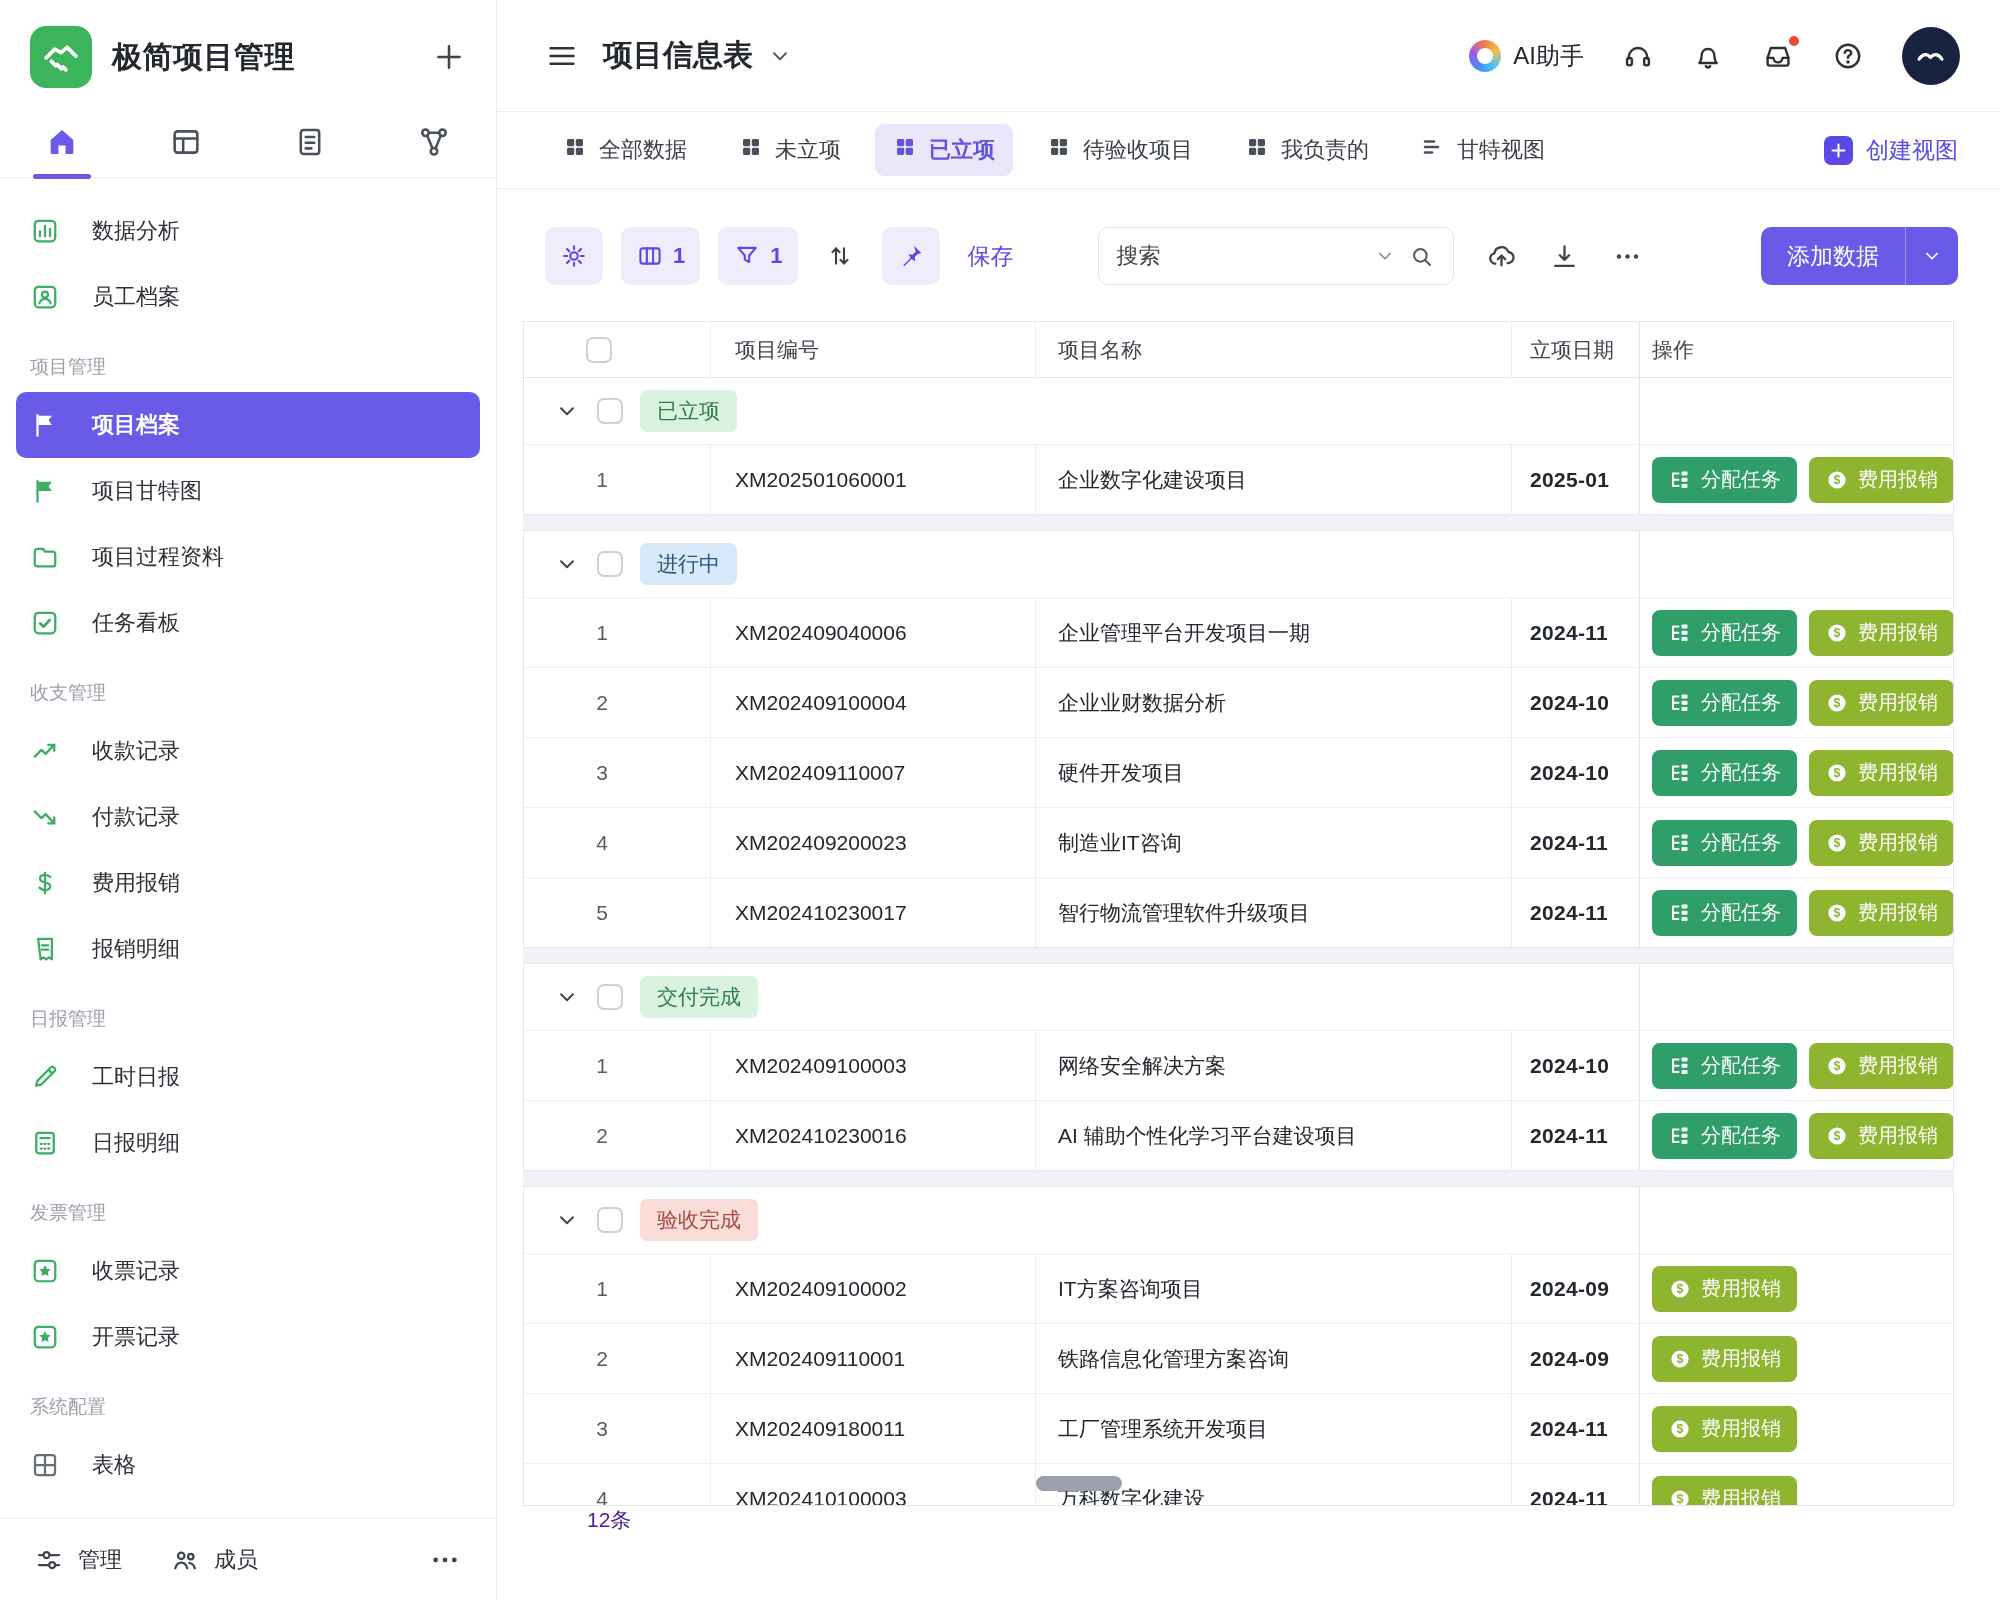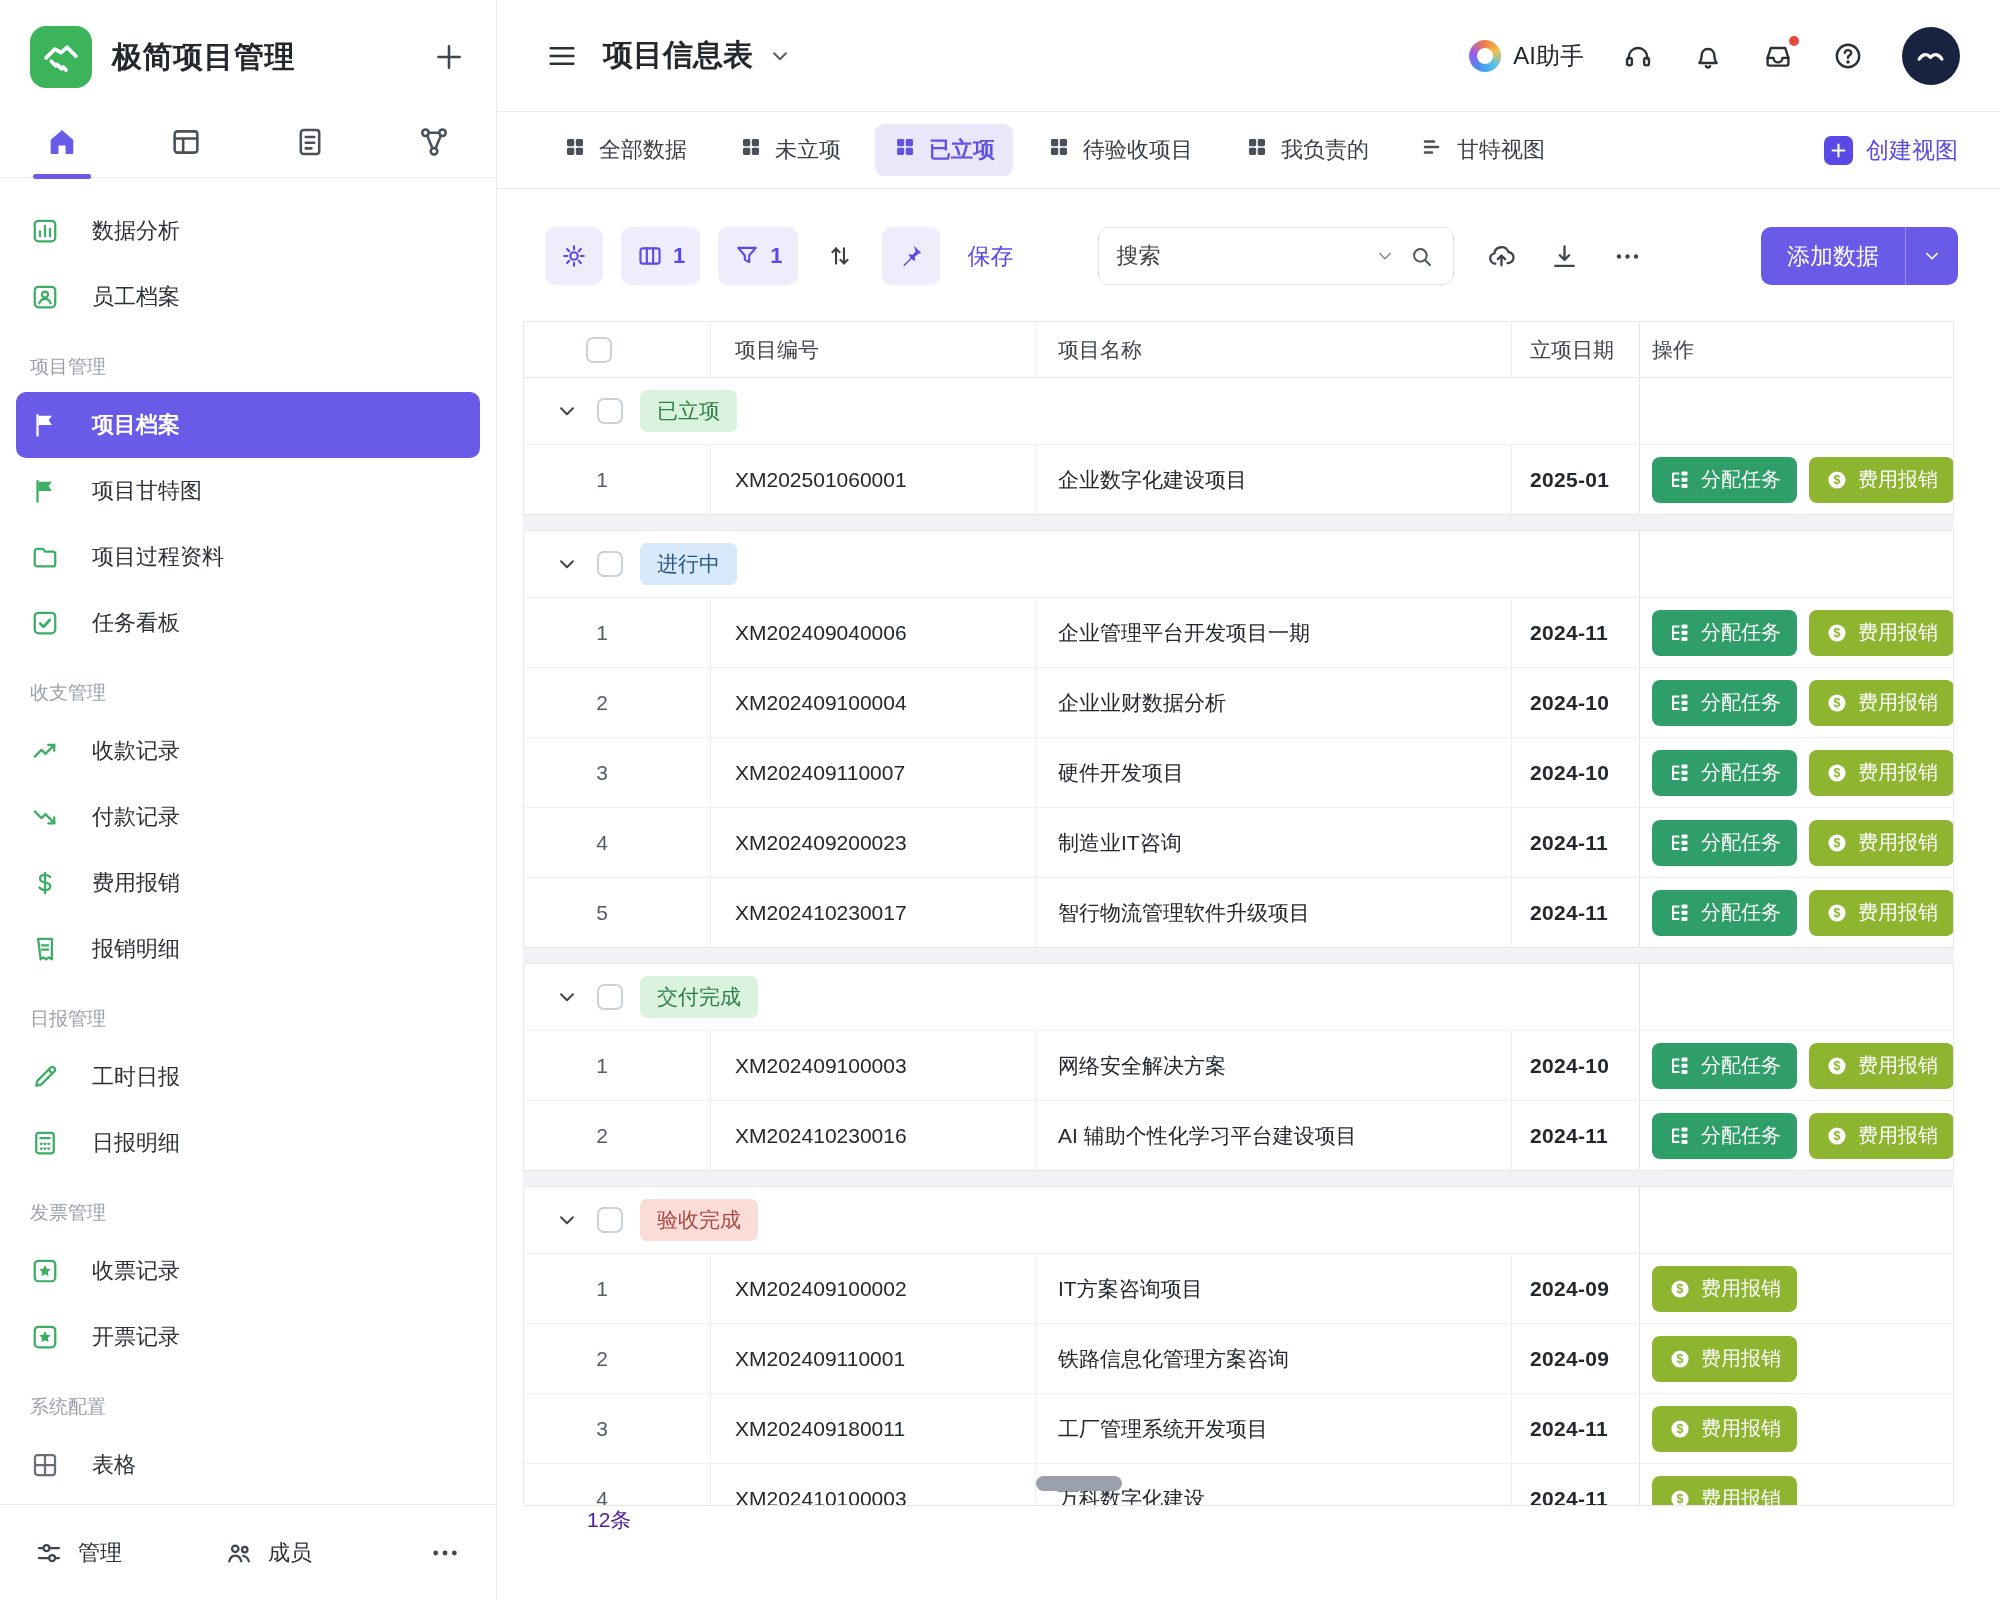--- a/index.html
+++ b/index.html
@@ -21,21 +21,21 @@
 .side-tab .icon{width:34px;height:34px}
 .side-tab.active{color:#6a5ae8}
 .side-tab.active:after{content:"";position:absolute;left:14px;right:14px;bottom:-1px;height:5px;border-radius:3px;background:#6a5ae8}
 .side-menu{flex:1;overflow:hidden;padding:20px 16px 0 16px}
 .side-section{font-size:19px;color:#9ba1ac;padding:24px 14px 12px 14px}
 .side-item{display:flex;align-items:center;gap:32px;height:66px;padding:0 14px;border-radius:10px;font-size:22px;color:#2c3137}
 .side-item .icon{width:30px;height:30px;color:#3bae63}
 .side-item.gray .icon{color:#686f7a}
 .side-item.active{background:#6a5ae8;color:#fff;font-weight:700}
 .side-item.active .icon{color:#fff}
-.side-foot{height:96px;border-top:1px solid #ececf0;display:flex;align-items:center;padding:0 34px;gap:102px;background:#fff}
+.side-foot{height:82px;border-top:1px solid #ececf0;display:flex;align-items:center;padding:0 34px;gap:48px;background:#fff}
 .foot-item{display:flex;align-items:center;gap:14px;font-size:22px;color:#2c3137}
 .foot-item .icon{width:30px;height:30px;color:#3f454d}
 .foot-more{margin-left:auto;width:34px;height:34px;color:#3f454d}
 
 
 .main{flex:1;display:flex;flex-direction:column;min-width:0}
 .topbar{height:112px;display:flex;align-items:center;padding:0 40px 0 48px;border-bottom:1px solid #ececf0;gap:24px}
 .hamburger{width:34px;height:34px;color:#2c3137}
 .title-wrap{display:flex;align-items:center;gap:14px}
 .page-title{font-size:30px;font-weight:600}

